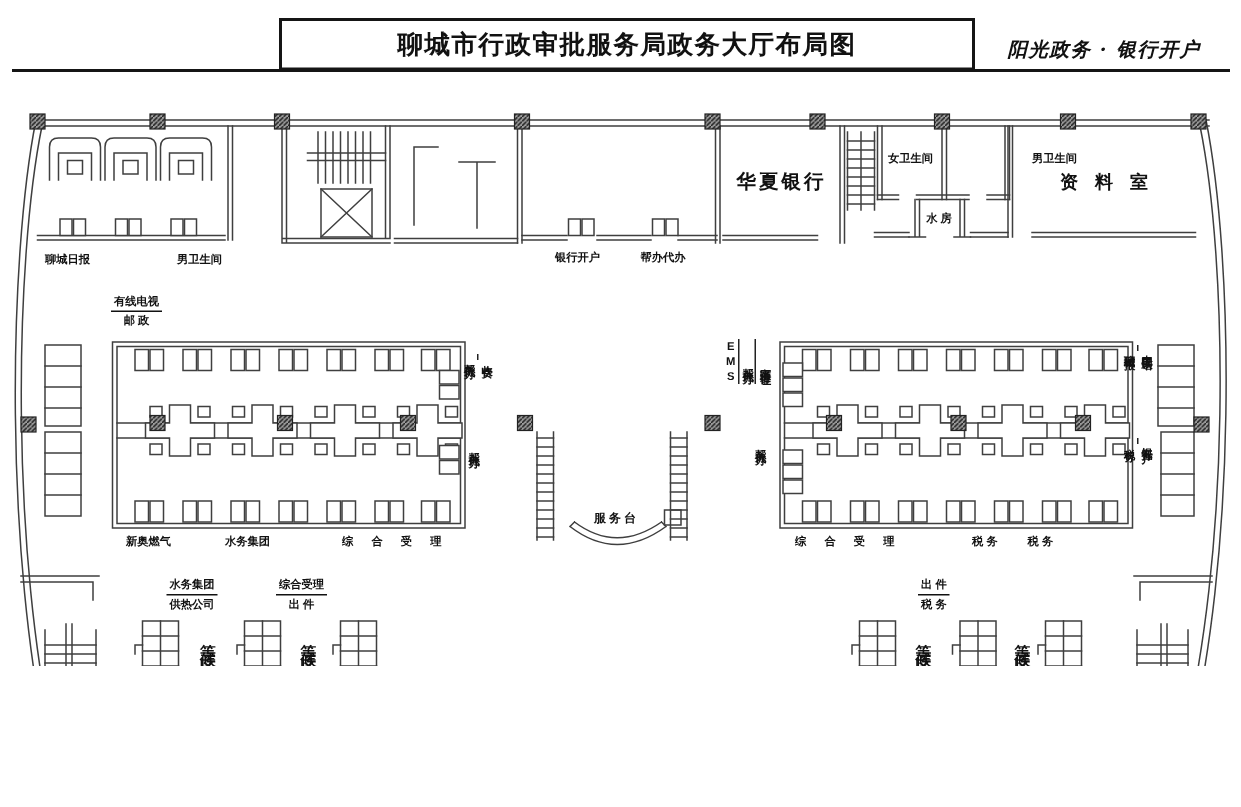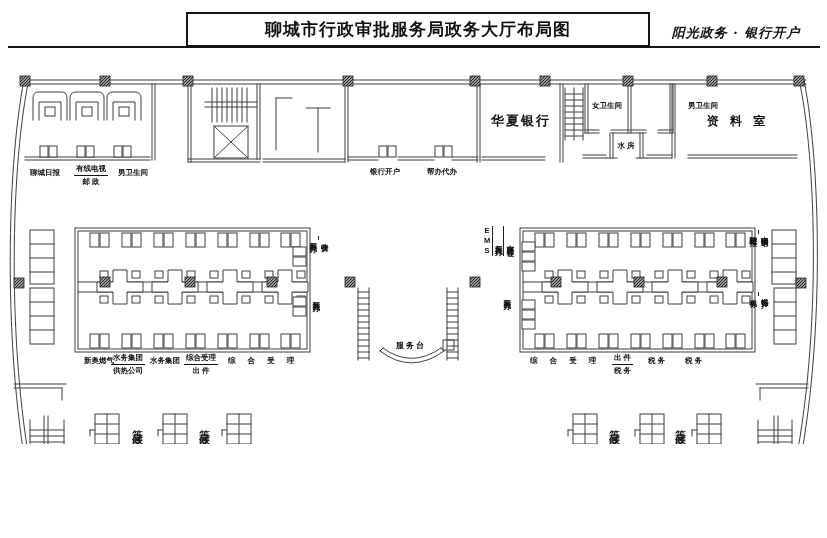--- a/index.html
+++ b/index.html
@@ -9,21 +9,21 @@
             display:flex;align-items:center;justify-content:center;font-size:17px;font-weight:bold;letter-spacing:1px;}
   .slogan{position:absolute;left:648px;top:24px;width:176px;text-align:center;
           font-family:"DejaVu Serif",serif;font-style:italic;font-weight:bold;font-size:13px;letter-spacing:1px;}
   .hrule{position:absolute;left:8px;top:46px;width:812px;height:0;border-top:2px solid #151515;}
   svg.plan{position:absolute;left:0;top:0;}
   .w{stroke:#3f3f3f;fill:none;stroke-width:1;stroke-linecap:square;}
   .wf{stroke:#3f3f3f;fill:#fff;stroke-width:1;}
   .col{fill:url(#hatch);stroke:#222;stroke-width:0.8;}
   .room{position:absolute;font-weight:bold;text-align:center;white-space:nowrap;}
   .sm{position:absolute;font-size:7.5px;font-weight:bold;white-space:nowrap;}
-  .stk{position:absolute;text-align:center;font-size:7.5px;font-weight:bold;}
+  .stk{position:absolute;text-align:center;font-size:7.5px;font-weight:bold;margin-top:32px;}
   .stk .t{border-bottom:1px solid #111;padding:0 2px 1px;}
   .stk .b{padding-top:1px;}
   .vp{position:absolute;display:flex;flex-direction:row;align-items:center;}
   .vt{writing-mode:vertical-rl;text-orientation:upright;font-size:7.5px;font-weight:bold;
       letter-spacing:1px;line-height:1.15;}
   .sep{border-left:1px solid #222;align-self:stretch;margin:0 1px;}
   .wait{position:absolute;writing-mode:vertical-rl;text-orientation:upright;font-size:10.5px;
         font-weight:bold;letter-spacing:5px;}
 </style>
 </head>

